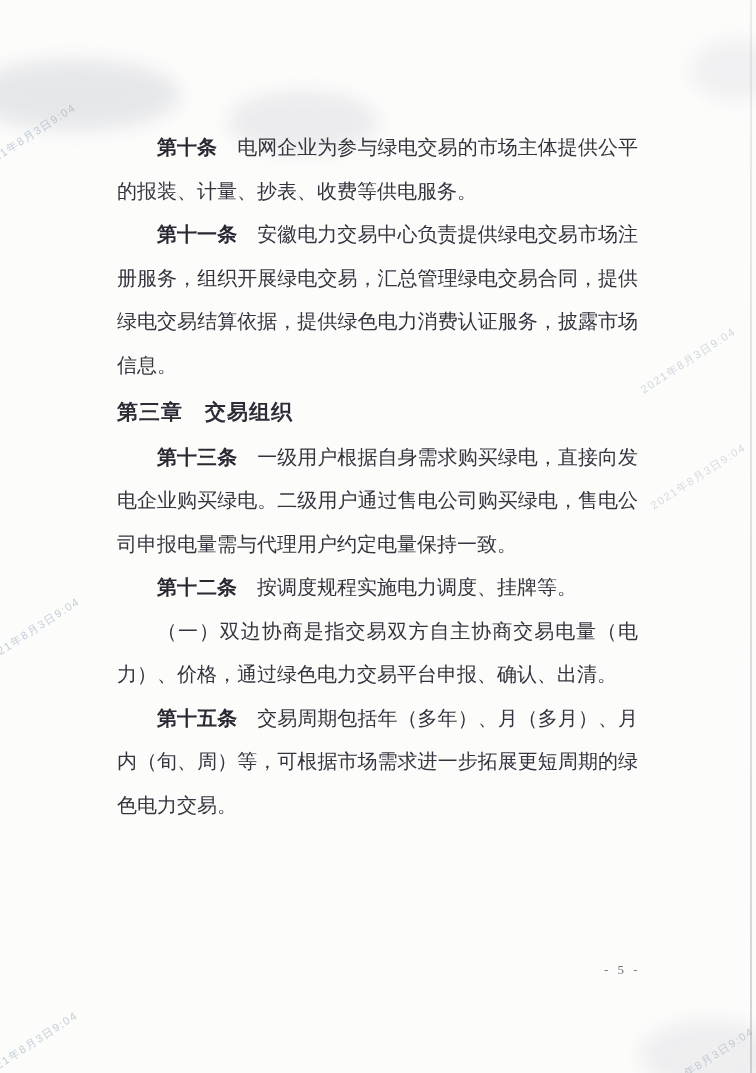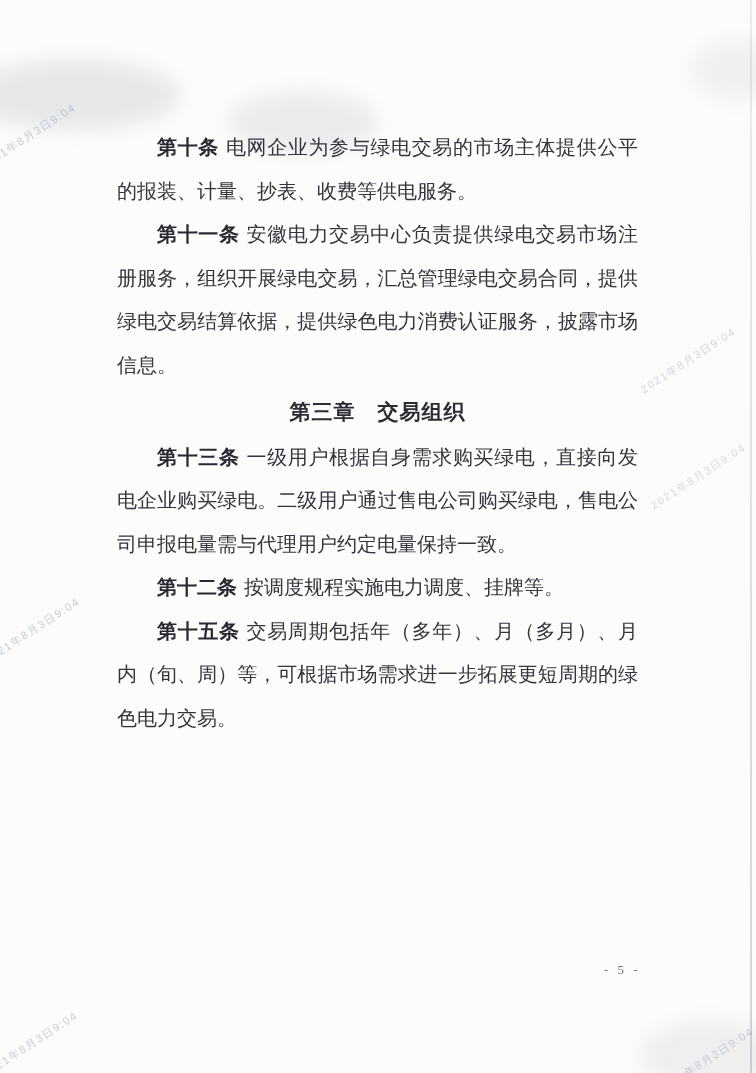--- a/index.html
+++ b/index.html
@@ -63,24 +63,24 @@
     line-height: 43.5px;
     text-align: justify;
     color: #33343e;
   }
   .content p {
     text-indent: 2em;
   }
   .article-label {
     font-weight: bold;
     color: #282932;
-    padding-right: 7px;
+    padding-right: 20px;
   }
   .chapter-heading {
-    text-align: center;
+    text-align: left;
     text-indent: 0 !important;
     font-weight: bold;
     font-family: "Liberation Sans", "DejaVu Sans", sans-serif;
     font-size: 21px;
     letter-spacing: 1px;
     color: #2b2c35;
     margin: 3px 0 2px 0;
   }
 
   .page-number {
@@ -117,20 +117,21 @@
 
     <p><span class="article-label">第十一条</span><span>安徽电力交易中心负责提供绿电交易市场注册服务，组织开展绿电交易，汇总管理绿电交易合同，提供绿电交易结算依据，提供绿色电力消费认证服务，披露市场信息。</span></p>
 
 
     <p class="chapter-heading">第三章　交易组织</p>
 
     <p><span class="article-label">第十三条</span><span>一级用户根据自身需求购买绿电，直接向发电企业购买绿电。二级用户通过售电公司购买绿电，售电公司申报电量需与代理用户约定电量保持一致。</span></p>
 
     <p><span class="article-label">第十二条</span><span>按调度规程实施电力调度、挂牌等。</span></p>
 
+    <p><span>（一）双边协商是指交易双方自主协商交易电量（电力）、价格，通过绿色电力交易平台申报、确认、出清。</span></p>
 
 
     <p><span class="article-label">第十五条</span><span>交易周期包括年（多年）、月（多月）、月内（旬、周）等，可根据市场需求进一步拓展更短周期的绿色电力交易。</span></p>
 
   </div>
 
   <div class="page-number">- 5 -</div>
 
 </div>
 

